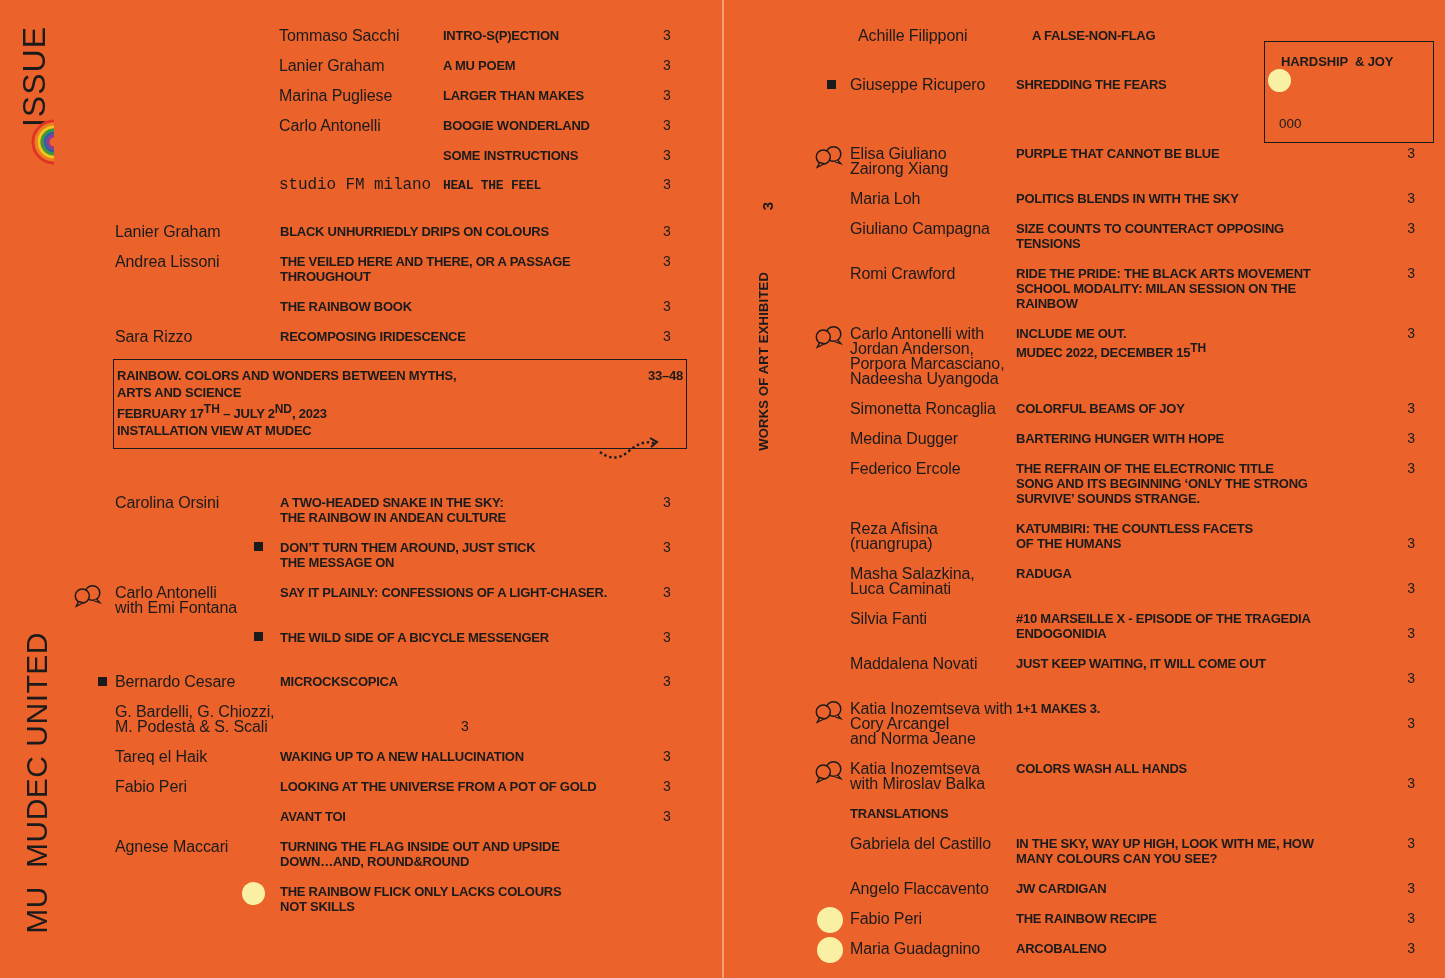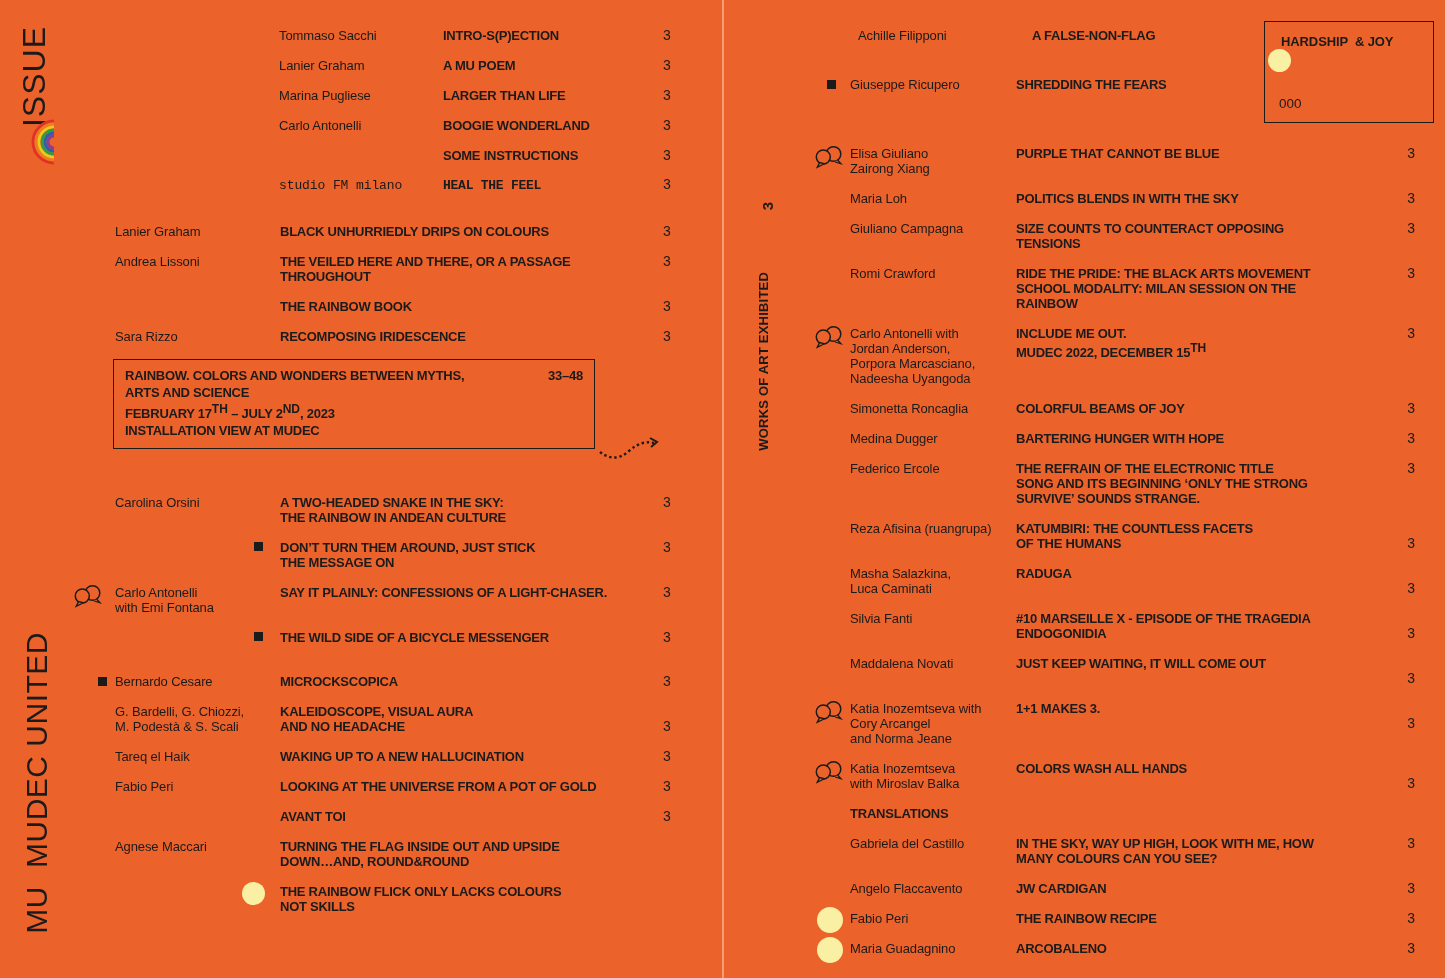--- a/index.html
+++ b/index.html
@@ -22,21 +22,21 @@
   .page { position:absolute; top:28px; }
   .pageL { left:60px;  width:624px; }
   .pageR { left:815px; width:600px; }
 
   .entry { display:grid; grid-template-columns:55px 165px 1fr 34px;
            margin-bottom:15px; position:relative; }
   .pageR .entry { grid-template-columns:35px 166px 1fr 34px; }
   .gA .entry { grid-template-columns:219px 164px 1fr 34px; }
 
   .ic  { position:relative; }
-  .au  { font-size:13px; line-height:15px; white-space:pre-line; letter-spacing:-0.1px; }
+  .au  { font-size:16px; line-height:15px; white-space:pre-line; letter-spacing:-0.1px; }
   .t   { position:relative; font-weight:700; font-size:13px; line-height:15px;
          white-space:pre-line; letter-spacing:-0.25px; }
   .num { font-size:14px; line-height:15px; text-align:center; }
   .pageR .num { text-align:right; }
   .num-low .num { padding-top:15px; }
   .hdr .au { font-weight:700; font-size:13px; letter-spacing:-0.2px; }
 
   .mb31 { margin-bottom:31px;font-family:Liberation Mono, monospace; }
   .mb29 { margin-bottom:29px; }
   .mb34 { margin-bottom:34px;gap:8px; }
@@ -54,30 +54,30 @@
   
   .dot { position:absolute; border-radius:50%; background:#F9F0A4; }
   .dot-title { left:-38px; top:-2px; width:23px; height:23px; }
   .dot-ic { left:2px; top:-4px; width:26px; height:26px; }
 
   
   .chat { position:absolute; left:14px; top:-1px; }
   .pageR .chat { left:0; }
 
   
-  .exh-box { box-sizing:border-box; width:482px; margin:9px 16px 46px 53px;
-             border:1.5px solid #1B1B1B; padding:8px 11px 9px;
+  .exh-box { box-sizing:border-box; width:574px; margin:9px 16px 46px 53px;
+             border:1.5px solid #1B1B1B; padding:8px 3px 9px;
              font-weight:700; font-size:13px; line-height:16.5px; letter-spacing:-0.25px; }
   .exh-line1 { display:flex; justify-content:space-between; }
 
   .squiggle { position:absolute; left:598px; top:436px; }
   .rainbow  { position:absolute; left:25px; top:119px; }
 
   
-  .hardship { position:absolute; box-sizing:border-box; left:1264px; top:21px;
+  .hardship { position:absolute; box-sizing:border-box; left:1264px; top:41px;
               width:170px; height:102px; border:1.5px solid #1B1B1B; }
   .hardship-title { position:absolute; left:16px; top:12px; font-weight:700;
                     font-size:13px; letter-spacing:-0.1px; white-space:pre; }
   .hardship-num { position:absolute; left:14px; bottom:11px; font-size:13.5px; }
   .hardship-dot { left:3px; top:27px; width:23px; height:23px; }
 </style>
 </head>
 <body>
 
 <div class="vtxt issue">ISSUE</div>
@@ -108,21 +108,21 @@
     </div>
     <div class="entry">
       <span class="ic"></span>
       <span class="au">Lanier Graham</span>
       <span class="t"><span class="ttext">A MU POEM</span></span>
       <span class="num">3</span>
     </div>
     <div class="entry">
       <span class="ic"></span>
       <span class="au">Marina Pugliese</span>
-      <span class="t"><span class="ttext">LARGER THAN LIFE</span></span>
+      <span class="t"><span class="ttext">LARGER THAN MAKES</span></span>
       <span class="num">3</span>
     </div>
     <div class="entry">
       <span class="ic"></span>
       <span class="au">Carlo Antonelli</span>
       <span class="t"><span class="ttext">BOOGIE WONDERLAND</span></span>
       <span class="num">3</span>
     </div>
     <div class="entry">
       <span class="ic"></span>
@@ -219,22 +219,20 @@
           <span class="sq ab"></span>
         </span>
       <span class="au">Bernardo Cesare</span>
       <span class="t"><span class="ttext">MICROCKSCOPICA</span></span>
       <span class="num">3</span>
     </div>
     <div class="entry num-low">
       <span class="ic"></span>
       <span class="au">G. Bardelli, G. Chiozzi,
 M. Podestà &amp; S. Scali</span>
-      <span class="t"><span class="ttext">KALEIDOSCOPE, VISUAL AURA
-AND NO HEADACHE</span></span>
       <span class="num">3</span>
     </div>
     <div class="entry">
       <span class="ic"></span>
       <span class="au">Tareq el Haik</span>
       <span class="t"><span class="ttext">WAKING UP TO A NEW HALLUCINATION</span></span>
       <span class="num">3</span>
     </div>
     <div class="entry">
       <span class="ic"></span>

